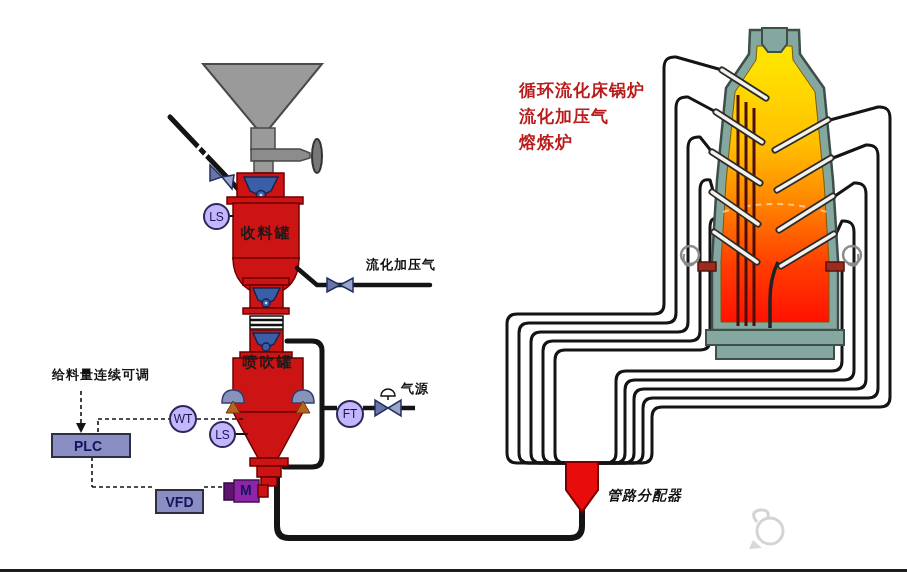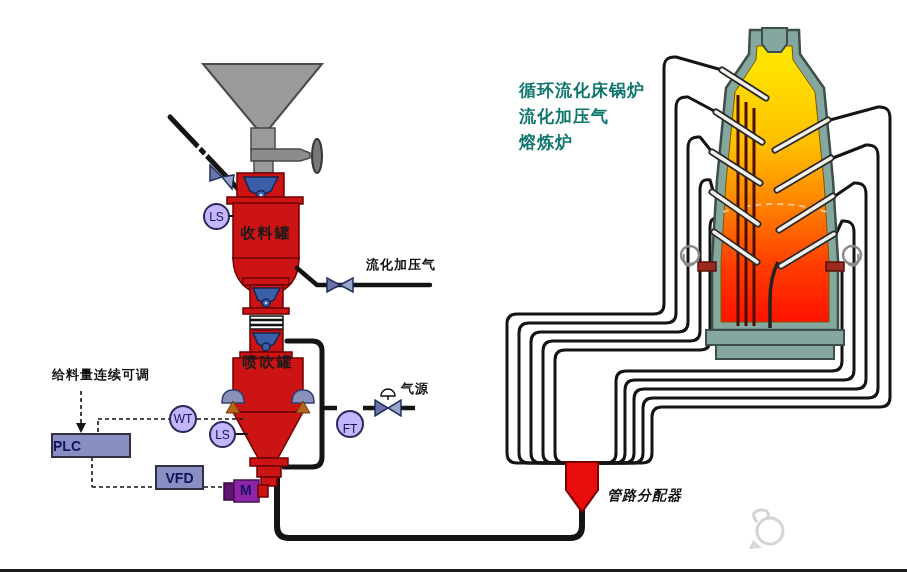--- a/index.html
+++ b/index.html
@@ -9,21 +9,21 @@
   svg{position:absolute;left:0;top:0;}
   .lbl{position:absolute;font-weight:bold;color:#111;white-space:nowrap;}
   .zh{font-size:13px;letter-spacing:1px;}
   .tanklbl{font-size:15px;color:#1a1a1a;letter-spacing:2px;transform:translateX(-50%);}
   .sensor{position:absolute;border-radius:50%;background:#c4b5fd;border:2px solid #2a2a5a;
           color:#141450;font-weight:normal;display:flex;align-items:center;justify-content:center;
           font-size:12px;box-sizing:border-box;}
   .ctrlbox{position:absolute;background:#8a8ec2;border:2px solid #2f2f44;color:#141460;
            font-weight:bold;font-size:14px;display:flex;align-items:center;box-sizing:border-box;}
   .furnace-list{position:absolute;left:519px;top:78px;font-size:17px;font-weight:bold;
-                color:#0f766e;line-height:26px;letter-spacing:1px;}
+                color:#b91c1c;line-height:26px;letter-spacing:1px;}
   .watermark{position:absolute;left:793px;top:518px;font-size:19px;font-weight:bold;
              color:#cfcfcf;letter-spacing:2px;}
   .bottom-bar{position:absolute;left:0;top:569px;width:907px;height:3px;background:#1c1c1c;}
 </style>
 </head>
 <body>
 
 <div id="stage">
 
 <svg width="907" height="572" viewBox="0 0 907 572">
@@ -218,38 +218,38 @@
 
   <g stroke="#d4d4d4" fill="none" stroke-width="3">
     <circle cx="770" cy="531" r="13"></circle>
     <path d="M 757,522 Q 749,512 760,510 Q 770,509 768,518"></path>
     <path d="M 753,540 L 762,548 L 749,549 Z" fill="#d8d8d8" stroke="none"></path>
   </g>
 </svg>
 
 <div class="lbl zh" style="left:52px;top:366px;">给料量连续可调</div>
 
-<div class="ctrlbox" style="left:51px;top:433px;width:80px;height:25px;padding-left:0;">
+<div class="ctrlbox" style="left:51px;top:433px;width:80px;height:25px;padding-left:21px;">
   <span>PLC</span>
 </div>
-<div class="ctrlbox" style="left:155px;top:465px;width:49px;height:25px;justify-content:center;">
+<div class="ctrlbox" style="left:155px;top:489px;width:49px;height:25px;justify-content:center;">
   <span>VFD</span>
 </div>
 <div class="lbl" style="left:240px;top:482px;font-size:14px;color:#141460;">M</div>
 
 <div class="sensor" style="left:203px;top:203px;width:27px;height:27px;">
   <span>LS</span>
 </div>
 <div class="sensor" style="left:169px;top:405px;width:28px;height:28px;">
   <span>WT</span>
 </div>
 <div class="sensor" style="left:209px;top:421px;width:27px;height:27px;">
   <span>LS</span>
 </div>
-<div class="sensor" style="left:336px;top:410px;width:28px;height:28px;align-items:flex-end;">
+<div class="sensor" style="left:336px;top:400px;width:28px;height:28px;">
   <span>FT</span>
 </div>
 
 <div class="lbl tanklbl" style="left:266px;top:224px;">收料罐</div>
 <div class="lbl tanklbl" style="left:268px;top:353px;">喷吹罐</div>
 
 <div class="lbl zh" style="left:366px;top:256px;">流化加压气</div>
 <div class="lbl zh" style="left:401px;top:380px;">气源</div>
 <div class="lbl" style="left:607px;top:487px;font-size:14px;letter-spacing:1px;font-style:italic;">管路分配器</div>
 

